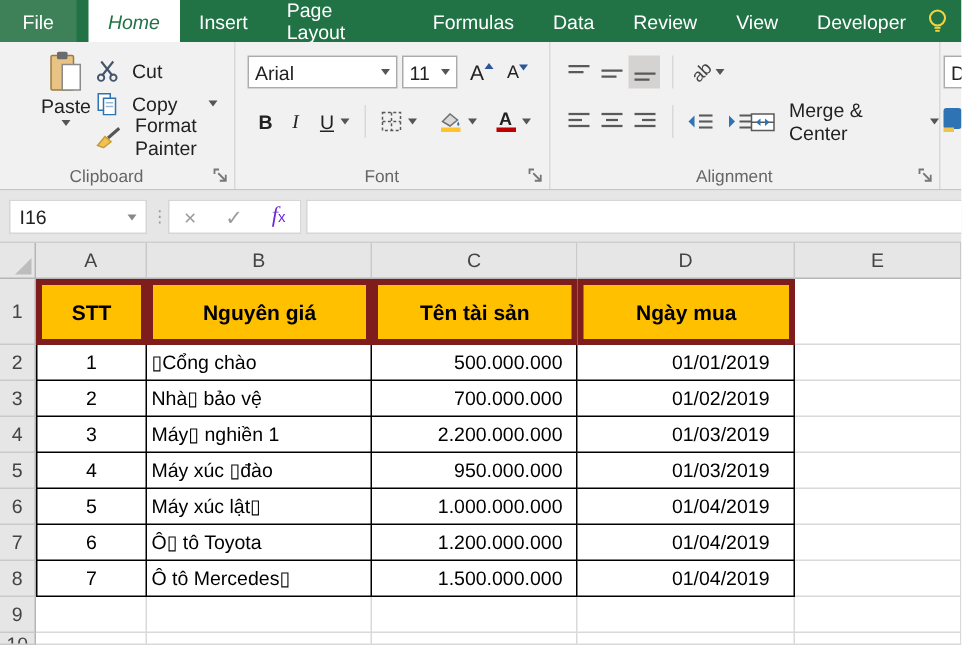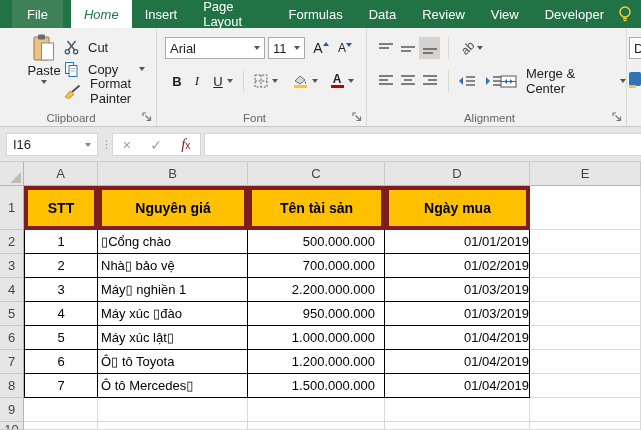--- a/index.html
+++ b/index.html
@@ -1,20 +1,20 @@
 <!DOCTYPE html>
 <html><head>
 <meta charset="utf-8">
 <style>
   * { margin:0; padding:0; box-sizing:border-box; }
   body { font-family:"Liberation Sans", sans-serif; }
   .app { position:relative; width:641px; height:430px; overflow:hidden; background:#fff; font-family:"Liberation Sans", sans-serif; }
 
   
-  .tabbar { position:absolute; left:0; top:0; width:641px; height:28px; background:#217346; display:flex; align-items:stretch;padding-left:12px; }
+  .tabbar { position:absolute; left:0; top:0; width:641px; height:28px; background:#217346; display:flex; align-items:stretch; }
   .tab { color:#fff; font-size:13px; display:flex; align-items:center; padding:0 13px; cursor:default; }
   .tab.file { background:#3E8159; padding:0 15px; margin-right:8px; }
   .tab.active { background:#FFFFFF; color:#217346;font-style:italic; }
   .bulb-wrap { margin-left:auto; display:flex; align-items:center; padding-right:8px; }
 
   
   .ribbon { position:absolute; left:0; top:28px; width:641px; height:99px; background:#F1F1F1; border-bottom:1px solid #C6C6C6; }
   .grp { position:absolute; top:0; bottom:0; border-right:1px solid #D9D9D9; }
   .grp-label { position:absolute; left:0; right:14px; bottom:2px; text-align:center; font-size:11.5px; color:#666; }
   .launcher { position:absolute; right:4px; bottom:4px; }
@@ -51,39 +51,39 @@
   .g-num { left:627px; width:14px; border-right:none; }
   .numbox { position:absolute; left:2px; top:9px; width:20px; height:22px; background:#fff; border:1px solid #ABABAB; font-size:13px; color:#222; padding-left:4px; overflow:hidden; display:flex; align-items:center; }
   .numicon { position:absolute; left:2px; top:44px; width:12px; height:14px; background:#2E74B5; border-radius:2px; }
   .numicon:after { content:""; position:absolute; left:0; bottom:-2px; width:7px; height:3px; background:#F2C24E; }
 
   
   .fbar { position:absolute; left:0; top:127px; width:641px; height:35px; background:#E6E6E6; border-bottom:1px solid #CFCFCF; }
   .namebox { position:absolute; left:6px; top:6px; width:92px; height:23px; background:#fff; border:1px solid #D6D6D6; display:flex; align-items:center; font-size:13px; color:#222; padding:0 6px; justify-content:space-between; }
   .vdots { position:absolute; left:101px; top:6px; height:23px; display:flex; align-items:center; color:#999; font-size:11px; }
   .fxbox { position:absolute; left:112px; top:6px; width:89px; height:23px; background:#fff; border:1px solid #D6D6D6; display:flex; align-items:center; justify-content:space-around; color:#9B9B9B; font-size:14px; }
-  .fx { color:#7f1d1d; font-size:13px; }
+  .fx { color:#6d28d9; font-size:13px; }
   .fx i { font-family:"Liberation Serif", serif; font-size:15px; }
   .finput { position:absolute; left:204px; top:6px; width:437px; height:23px; background:#fff; border:1px solid #D6D6D6; border-right:none; font-size:13px; padding:0 4px; outline:none; }
 
   
   .sheet { position:absolute; left:0; top:162px; width:641px; height:268px; background:#fff; display:grid; overflow:hidden;
            grid-template-columns:24px 74px 150px 137px 145px minmax(0,1fr);
            grid-template-rows:24px 44px repeat(7,24px) 24px minmax(0,1fr); }
   .corner { background:#E6E6E6; border-right:1px solid #B5B5B5; border-bottom:1px solid #B5B5B5; position:relative; }
   .corner:after { content:""; position:absolute; right:2px; bottom:2px; width:0; height:0; border-left:11px solid transparent; border-bottom:11px solid #BDBDBD; }
   .ch { background:#E6E6E6; border-right:1px solid #C9C9C9; border-bottom:1px solid #B5B5B5; color:#444; font-size:13px; display:flex; align-items:center; justify-content:center; }
   .rh { background:#E6E6E6; border-right:1px solid #B5B5B5; border-bottom:1px solid #C9C9C9; color:#444; font-size:13px; display:flex; align-items:center; justify-content:center; overflow:hidden; }
   .pl { border-right:1px solid #D9D9D9; border-bottom:1px solid #D9D9D9; }
   .hc { background:#FFC000; border:4px solid #7f1d1d; color:#000; font-weight:bold; font-size:14px; display:flex; align-items:center; justify-content:center; }
   .tc { border-right:1px solid #000; border-bottom:1px solid #000; font-size:13px; color:#000; display:flex; align-items:center; overflow:hidden; white-space:nowrap; }
   .tc.a { border-left:1px solid #000; justify-content:center; }
   .tc.b { justify-content:flex-start; padding-left:3px; }
   .tc.c { justify-content:flex-end; padding-right:9px; }
-  .tc.d { justify-content:flex-end; padding-right:0; }
+  .tc.d { justify-content:flex-end; padding-right:16px; }
 
   svg { display:block; }
 </style>
 </head>
 <body>
 
 <div class="app">
 
   <div class="tabbar">
     <div class="tab file">File</div>

